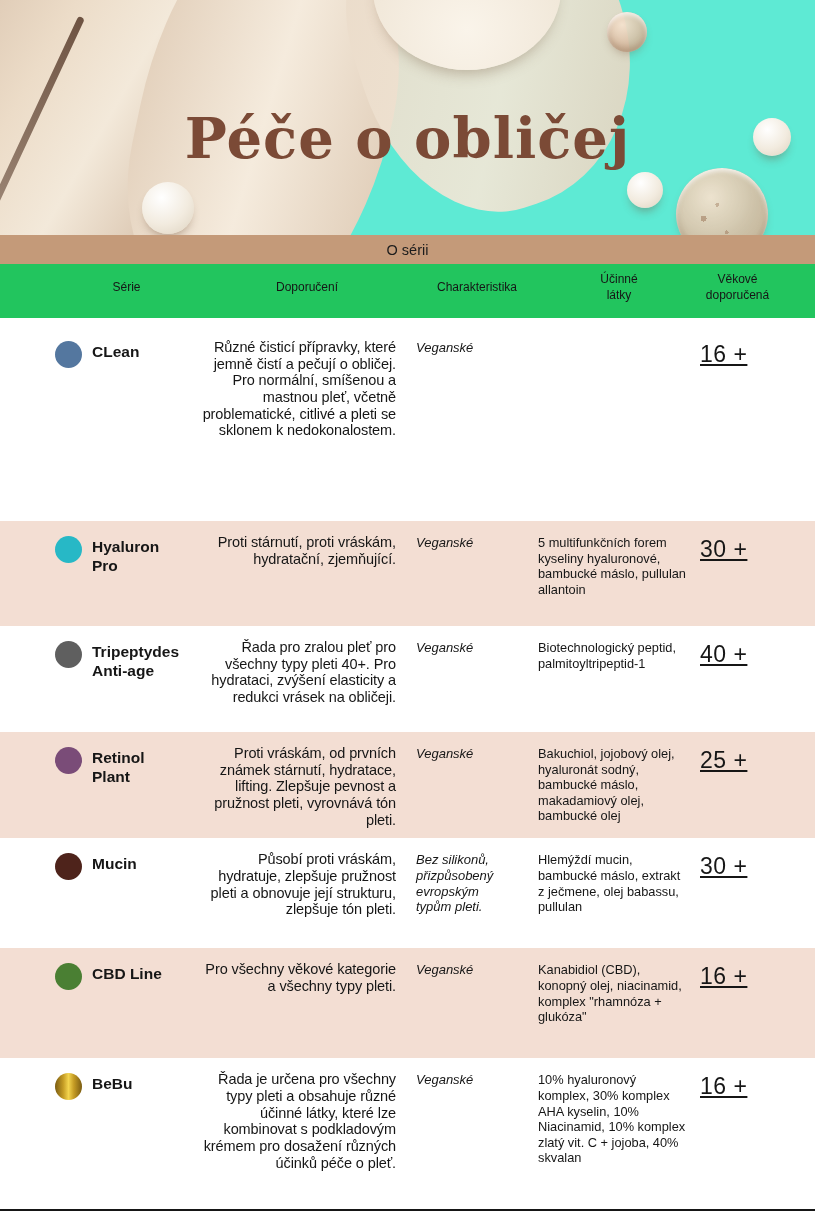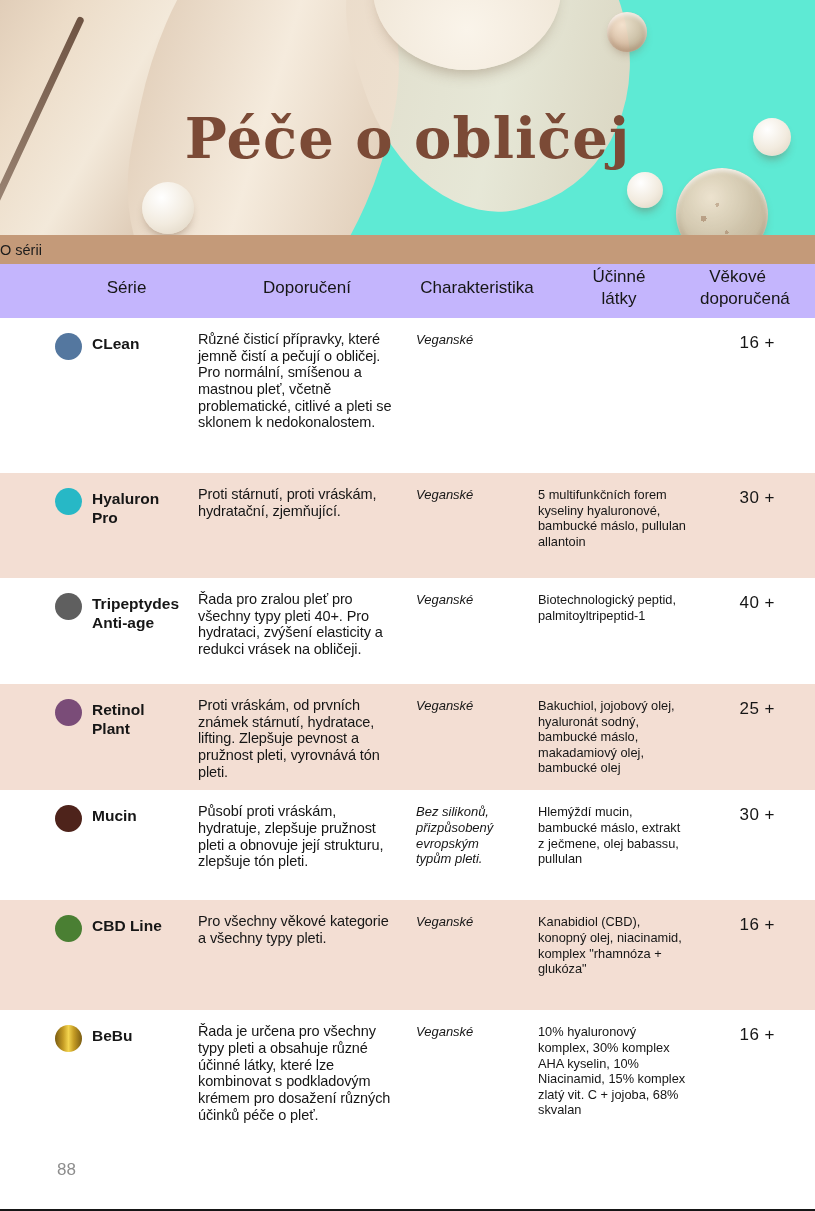--- a/index.html
+++ b/index.html
@@ -40,45 +40,45 @@
   .gel-big { left:676px; top:168px; width:92px; height:92px;
         background-image:
           radial-gradient(circle 3px at 30% 55%, rgba(150,110,80,.5) 0 3px, transparent 3px),
           radial-gradient(circle 2px at 55% 70%, rgba(150,110,80,.45) 0 2px, transparent 2px),
           radial-gradient(circle 2px at 45% 40%, rgba(150,110,80,.4) 0 2px, transparent 2px),
           radial-gradient(circle at 38% 32%, rgba(244,226,206,.95), rgba(216,188,162,.9) 55%, rgba(198,168,140,.95)); }
   .page-title { position:absolute; left:0; top:105px; width:100%; text-align:center;
         font-family:"DejaVu Serif","Liberation Serif",serif; font-weight:700; font-size:56px;
         letter-spacing:1px; color:#7b4a36; }
   
-  .band { width:815px; height:29px; background:#c49a79; display:flex; align-items:center; 
+  .band { width:815px; height:29px; background:#c49a79; display:flex; align-items:center; justify-content:center;
         font-size:14.5px; color:#1c1c1c; }
   
   .grid-row { display:grid; grid-template-columns:37px 106px 218px 122px 162px 75px;
         padding-left:55px; padding-right:40px; }
-  .thead { background:#c4b5fd; min-height:54px; align-items:center; font-size:17px; line-height:1.3;
+  .thead { background:#22c55e; min-height:54px; align-items:center; font-size:12px; line-height:1.3;
         padding-bottom:6px; }
   .th { text-align:center; }
   .th-series { grid-column:1 / span 2; }
   .th-pre { white-space:pre-line; }
   .t-row { padding-top:13px; padding-bottom:10px; }
   .t-row:nth-child(even) { background:#f3ded3; }
-  .t-row:nth-child(1) { min-height:155px; }
-  .t-row:nth-child(2) { min-height:105px; }
+  .t-row:nth-child(1) { min-height:155px;margin-top:8px; }
+  .t-row:nth-child(2) { min-height:105px;margin-top:40px; }
   .t-row:nth-child(3) { min-height:106px; }
   .t-row:nth-child(4) { min-height:106px; }
   .t-row:nth-child(5) { min-height:110px; }
   .t-row:nth-child(6) { min-height:110px; }
   .t-row:nth-child(7) { min-height:145px; }
   .dot { width:27px; height:27px; border-radius:50%; margin-top:2px; }
   .cell-name { font-size:15.5px; font-weight:600; line-height:1.25; padding-right:16px; padding-top:3px; }
-  .cell-desc { font-size:14.5px; line-height:1.15; padding-right:20px; letter-spacing:-0.1px; }
+  .cell-desc { font-size:14.5px; line-height:1.15; padding-right:20px; letter-spacing:-0.1px;text-align:right; }
   .cell-char { font-size:13px; line-height:1.2; padding-right:26px; padding-top:1px;font-style:italic; }
   .cell-ingr { font-size:12.8px; line-height:1.22; padding-right:10px; padding-top:1px; }
-  .cell-age { font-size:17px; text-align:right; padding-top:2px; letter-spacing:.5px; }
+  .cell-age { font-size:23px; text-align:left; padding-top:2px; letter-spacing:.5px;text-decoration:underline; }
   
   .footer { height:56px; position:relative; }
   .page-number { position:absolute; left:57px; top:5px; font-size:17px; color:#8d8d8d; }
   .bottom-line { position:absolute; left:0; bottom:0; width:815px; height:2px; background:#161616; }
 </style>
 </head>
 <body>
 
 <div class="hero">
   <div class="smear s1"></div>
@@ -176,21 +176,21 @@
     <div class="cell-age">16 +</div>
   </div>
 
   <div class="grid-row t-row">
     <div>
         <div class="dot" style="background: linear-gradient(90deg, rgb(122, 92, 18), rgb(196, 155, 36) 30%, rgb(243, 212, 78) 50%, rgb(196, 155, 36) 70%, rgb(122, 92, 18));"></div>
       </div>
     <div class="cell-name">BeBu</div>
     <div class="cell-desc">Řada je určena pro všechny typy pleti a obsahuje různé účinné látky, které lze kombinovat s podkladovým krémem pro dosažení různých účinků péče o pleť.</div>
     <div class="cell-char">Veganské</div>
-    <div class="cell-ingr">10% hyaluronový komplex, 30% komplex AHA kyselin, 10% Niacinamid, 15% komplex zlatý vit. C + jojoba, 68% skvalan</div>
+    <div class="cell-ingr">10% hyaluronový komplex, 30% komplex AHA kyselin, 10% Niacinamid, 10% komplex zlatý vit. C + jojoba, 40% skvalan</div>
     <div class="cell-age">16 +</div>
   </div>
 </div>
 
 <div class="footer">
   <span class="page-number">88</span>
 </div>
 <div class="bottom-line"></div>
 
 </body></html>

